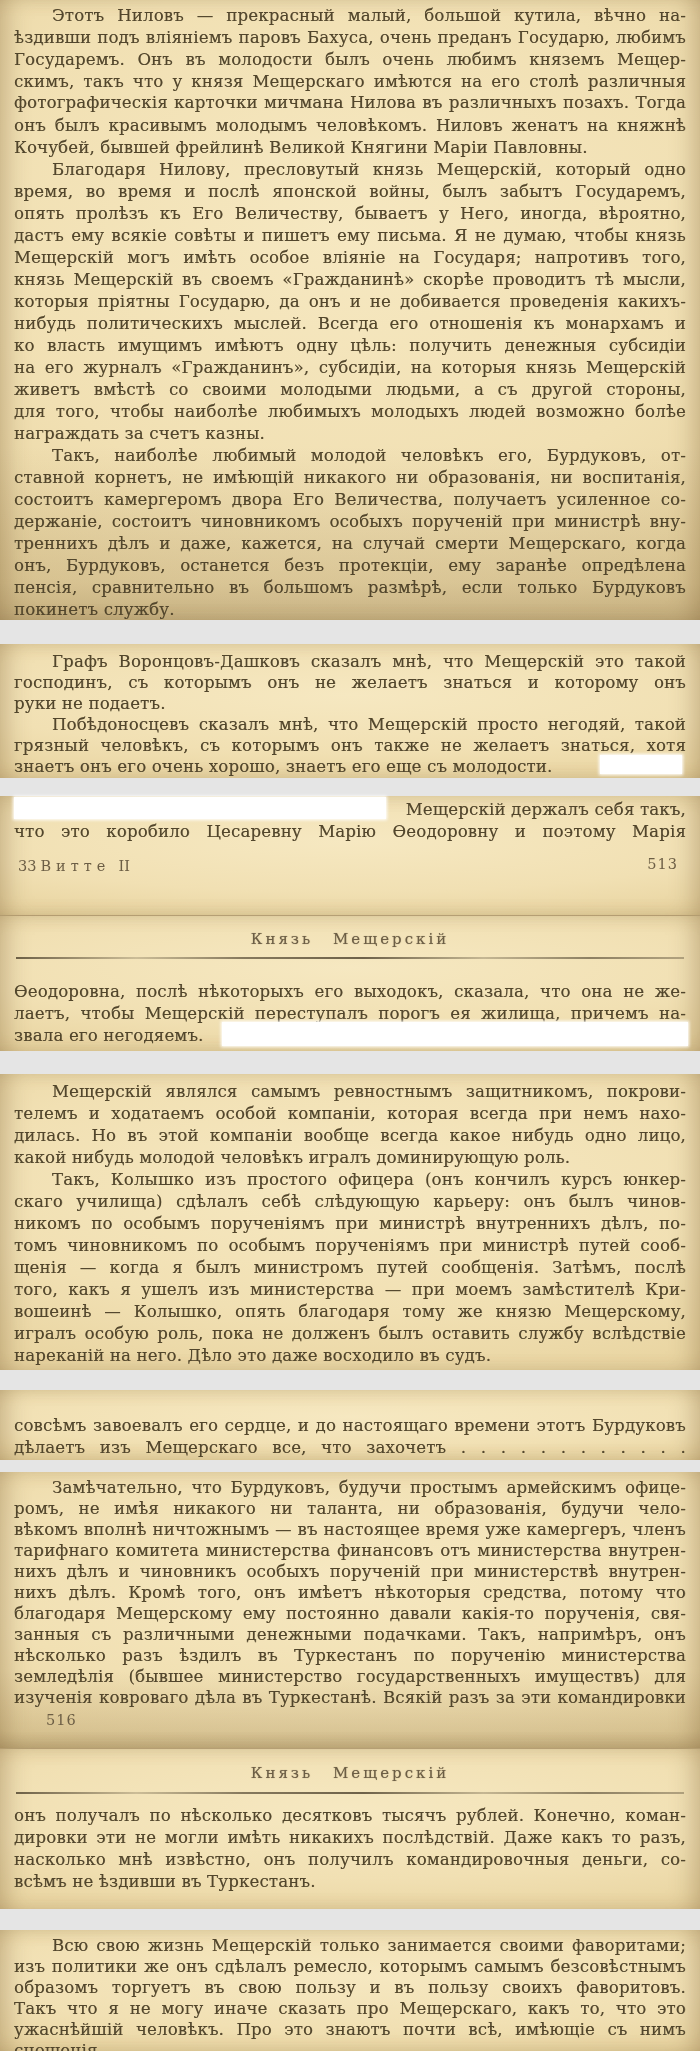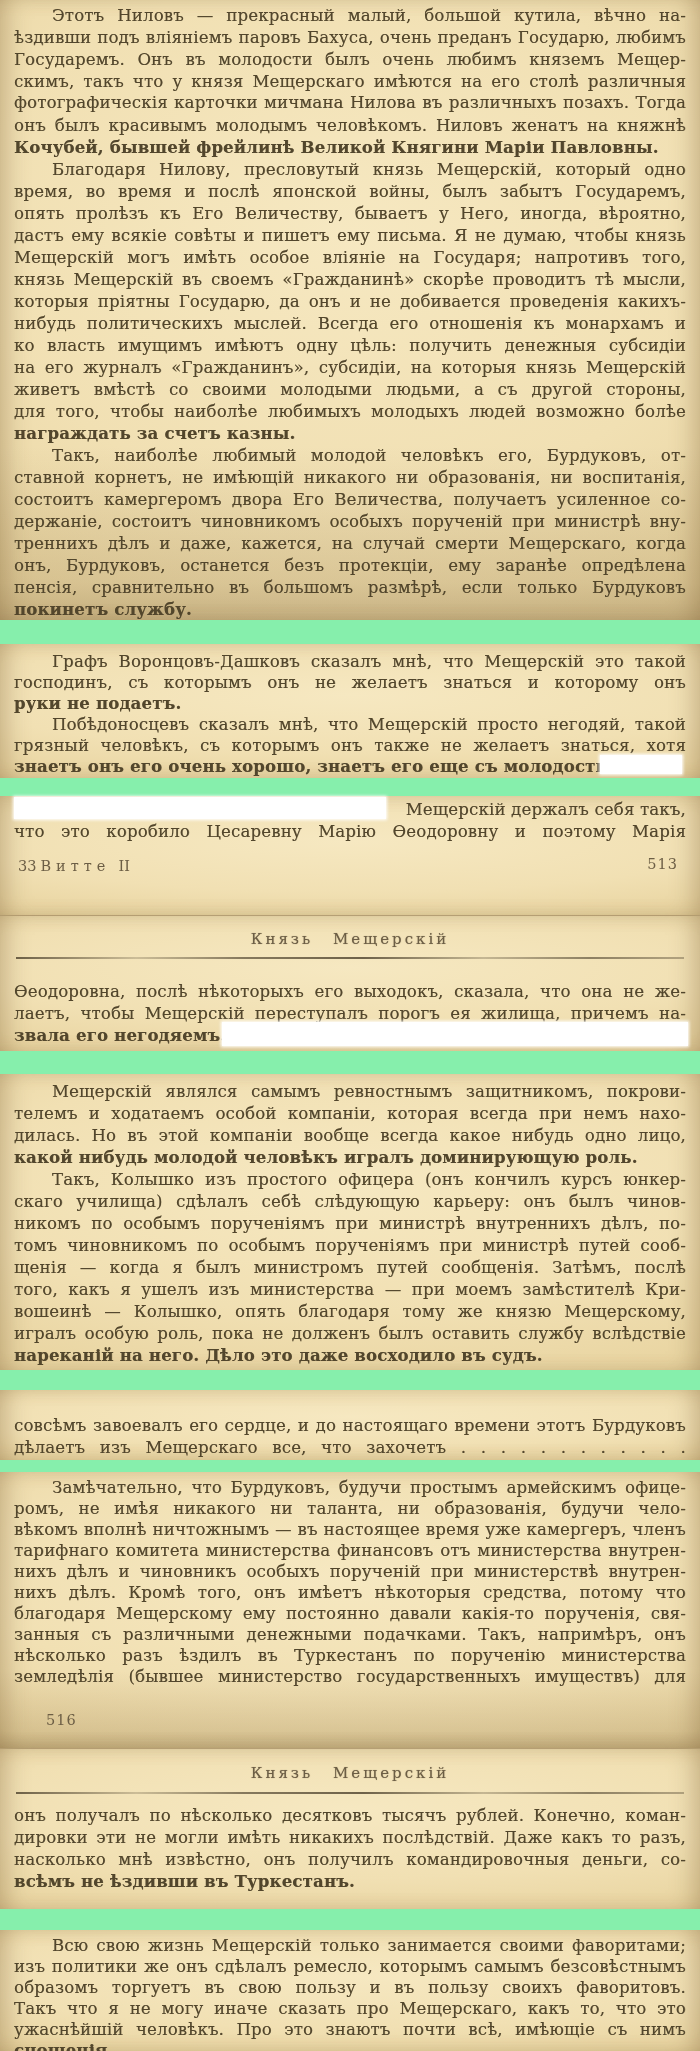--- a/index.html
+++ b/index.html
@@ -1,29 +1,29 @@
 <!DOCTYPE html>
 <html><head>
 <meta charset="utf-8">
 <style>
   html,body{margin:0;padding:0;background:#ffffff;}
-  .page{position:relative;width:700px;height:2051px;background:#86efac;overflow:hidden;
+  .page{position:relative;width:700px;height:2051px;background:#e5e5e5;overflow:hidden;
         font-family:"DejaVu Serif","Liberation Serif",serif;}
   .paper{position:absolute;left:0;width:700px;
         background:radial-gradient(120% 95% at 50% 38%,#f6e8c1 0%,#f1e0b3 45%,#e9d5a2 72%,#dcc48e 100%);
         box-shadow:inset 16px 0 26px -12px rgba(118,88,44,.40),inset -16px 0 26px -12px rgba(118,88,44,.40);}
   .darkbottom{background-image:linear-gradient(180deg,rgba(0,0,0,0) 72%,rgba(116,88,44,.16) 94%,rgba(104,78,38,.28) 100%),
         radial-gradient(120% 95% at 50% 38%,#f6e8c1 0%,#f1e0b3 45%,#e9d5a2 72%,#dcc48e 100%);}
   .edge-top{border-top:1px solid rgba(108,82,48,.42);}
   .line{position:absolute;left:14px;width:672px;height:20px;overflow:hidden;
         font-size:16.5px;line-height:20px;color:#52462c;
         text-align:justify;text-align-last:justify;
         text-shadow:0.3px 0.3px 0.6px rgba(62,52,30,.45);letter-spacing:.2px;}
   .ind{left:52px;width:634px;}
-  .end{text-align-last:left;font-weight:bold;}
+  .end{text-align-last:left;}
   .right{text-align:right;text-align-last:right;}
   .runhead{position:absolute;left:0;width:700px;text-align:center;
         font-size:15px;color:#6c5e45;letter-spacing:3px;word-spacing:12px;
         text-shadow:0 0 1px rgba(108,94,69,.6);}
   .rule{position:absolute;left:16px;width:668px;height:2px;
         background:linear-gradient(90deg,rgba(86,74,52,.85) 0%,rgba(86,74,52,.25) 18%,rgba(86,74,52,.7) 34%,rgba(86,74,52,.85) 52%,rgba(86,74,52,.3) 70%,rgba(86,74,52,.65) 86%,rgba(86,74,52,.4) 100%);}
   .sig{position:absolute;left:18px;font-size:14.5px;color:#6c5e45;}
   .sig .spaced{letter-spacing:5px;margin-left:4px;}
   .sig .vol{margin-left:8px;}
   .pagenum{position:absolute;font-size:14.5px;color:#6c5e45;letter-spacing:1px;}
@@ -122,20 +122,21 @@
   <div class="line ind" style="top:1478px">Замѣчательно, что Бурдуковъ, будучи простымъ армейскимъ офице-</div>
   <div class="line" style="top:1499px">ромъ, не имѣя никакого ни таланта, ни образованія, будучи чело-</div>
   <div class="line" style="top:1520px">вѣкомъ вполнѣ ничтожнымъ — въ настоящее время уже камергеръ, членъ</div>
   <div class="line" style="top:1541px">тарифнаго комитета министерства финансовъ отъ министерства внутрен-</div>
   <div class="line" style="top:1562px">нихъ дѣлъ и чиновникъ особыхъ порученій при министерствѣ внутрен-</div>
   <div class="line" style="top:1583px">нихъ дѣлъ. Кромѣ того, онъ имѣетъ нѣкоторыя средства, потому что</div>
   <div class="line" style="top:1604px">благодаря Мещерскому ему постоянно давали какія-то порученія, свя-</div>
   <div class="line" style="top:1625px">занныя съ различными денежными подачками. Такъ, напримѣръ, онъ</div>
   <div class="line" style="top:1646px">нѣсколько разъ ѣздилъ въ Туркестанъ по порученію министерства</div>
   <div class="line" style="top:1667px">земледѣлія (бывшее министерство государственныхъ имуществъ) для</div>
+  <div class="line" style="top:1688px">изученія ковроваго дѣла въ Туркестанѣ. Всякій разъ за эти командировки</div>
 
   <div class="pagenum" style="top:1712px;left:46px">516</div>
 
   <div class="runhead" style="top:1764px">Князь Мещерскій</div>
   <div class="rule" style="top:1792px"></div>
 
   <div class="line" style="top:1806px">онъ получалъ по нѣсколько десятковъ тысячъ рублей. Конечно, коман-</div>
   <div class="line" style="top:1828px">дировки эти не могли имѣть никакихъ послѣдствій. Даже какъ то разъ,</div>
   <div class="line" style="top:1850px">насколько мнѣ извѣстно, онъ получилъ командировочныя деньги, со-</div>
   <div class="line end" style="top:1872px">всѣмъ не ѣздивши въ Туркестанъ.</div>

